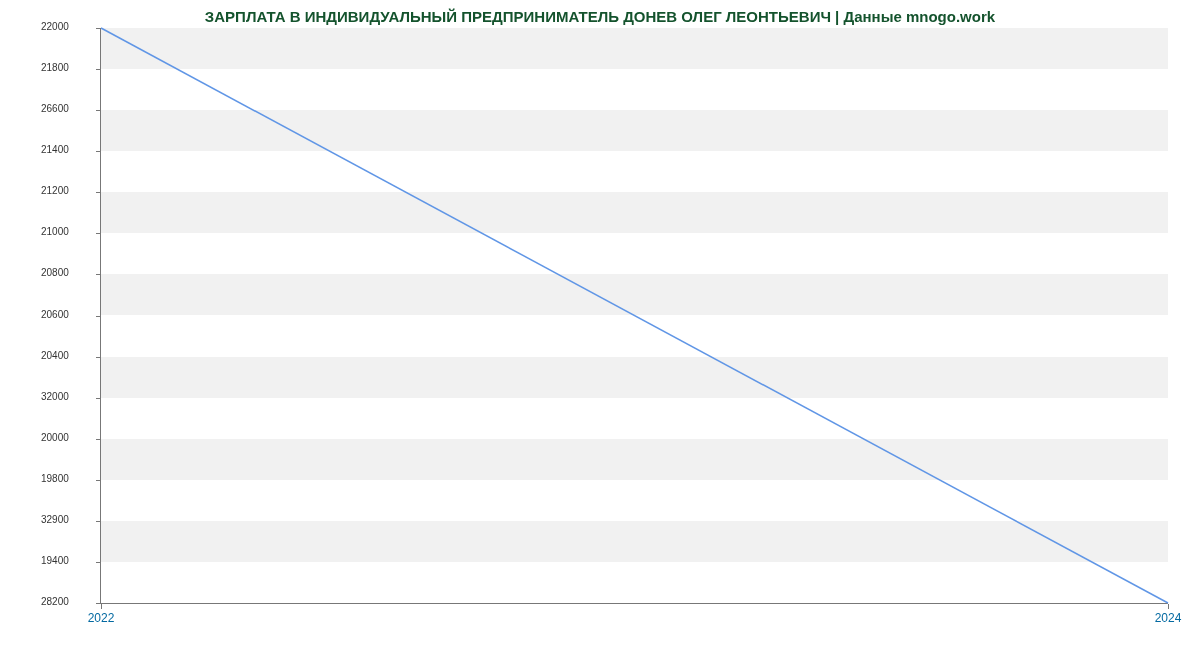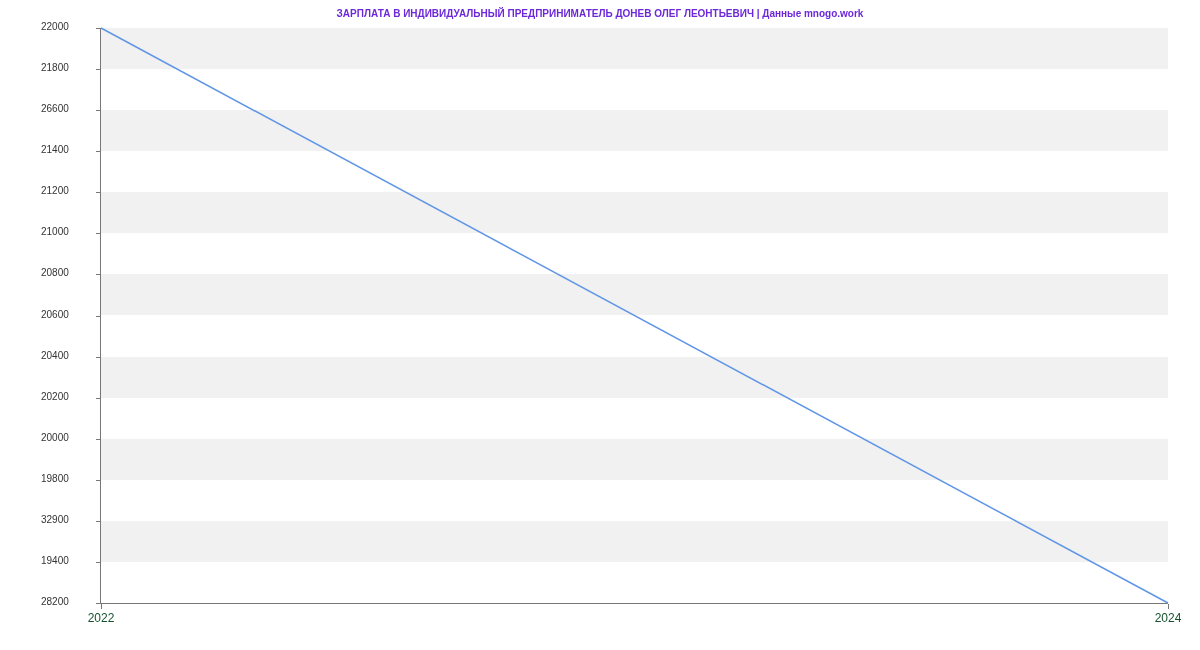--- a/index.html
+++ b/index.html
@@ -15,23 +15,23 @@
     position: relative;
     width: 1200px;
     height: 650px;
   }
   .title {
     position: absolute;
     top: 8px;
     left: 0;
     width: 100%;
     text-align: center;
-    font-size: 10px;
+    font-size: 15px;
     font-weight: bold;
-    color: #6d28d9;
+    color: #14532d;
   }
   .plot {
     position: absolute;
     left: 100px;
     top: 28px;
     width: 1067px;   
     height: 575px;   
     border-left: 1px solid #777;
     border-bottom: 1px solid #777;
     box-sizing: content-box;
@@ -76,21 +76,21 @@
     height: 5px;
     background: #777;
   }
   .xtick .label {
     position: absolute;
     left: -25px;
     top: 7px;
     width: 50px;
     text-align: center;
     font-size: 12px;
-    color: #14532d;
+    color: #0369a1;
   }
   svg.line {
     position: absolute;
     left: 0;
     top: 0;
     width: 100%;
     height: 100%;
     overflow: visible;
   }
   svg.line path {
@@ -130,21 +130,21 @@
       <div class="ytick" style="top: 451.786px;">
         <div class="tickmark"></div>
         <div class="label">19800</div>
       </div>
       <div class="ytick" style="top: 410.714px;">
         <div class="tickmark"></div>
         <div class="label">20000</div>
       </div>
       <div class="ytick" style="top: 369.643px;">
         <div class="tickmark"></div>
-        <div class="label">20200</div>
+        <div class="label">32000</div>
       </div>
       <div class="ytick" style="top: 328.571px;">
         <div class="tickmark"></div>
         <div class="label">20400</div>
       </div>
       <div class="ytick" style="top: 287.5px;">
         <div class="tickmark"></div>
         <div class="label">20600</div>
       </div>
       <div class="ytick" style="top: 246.429px;">

